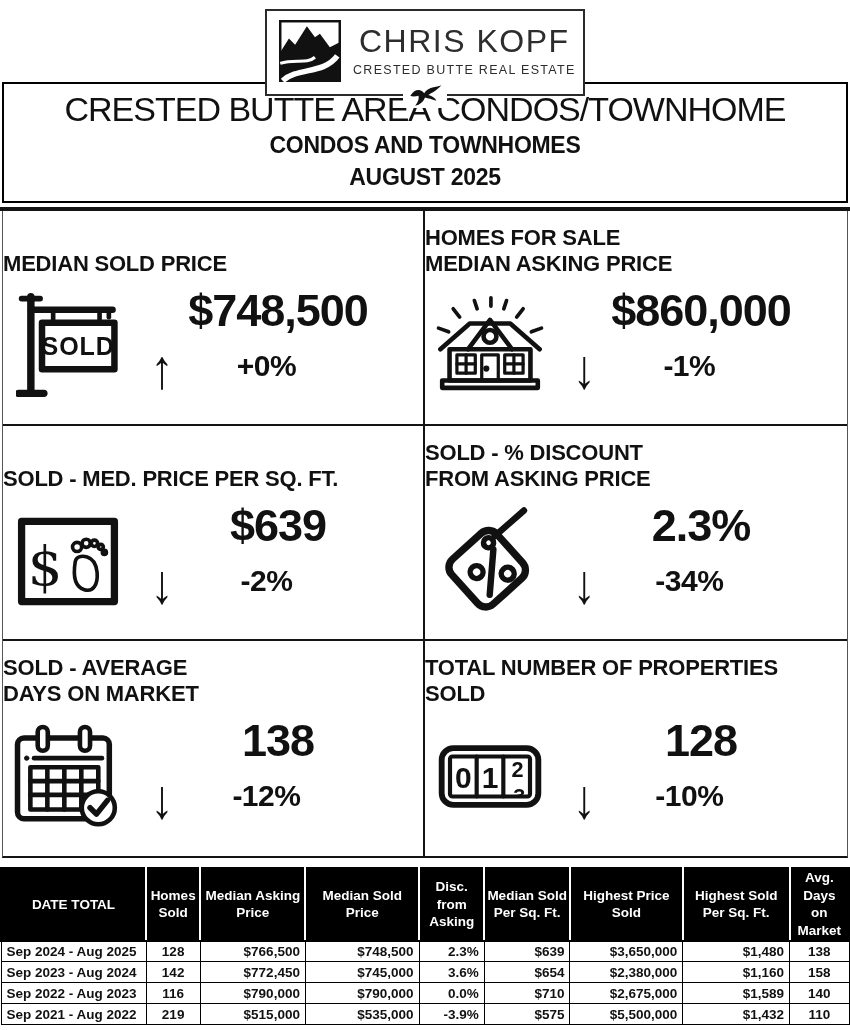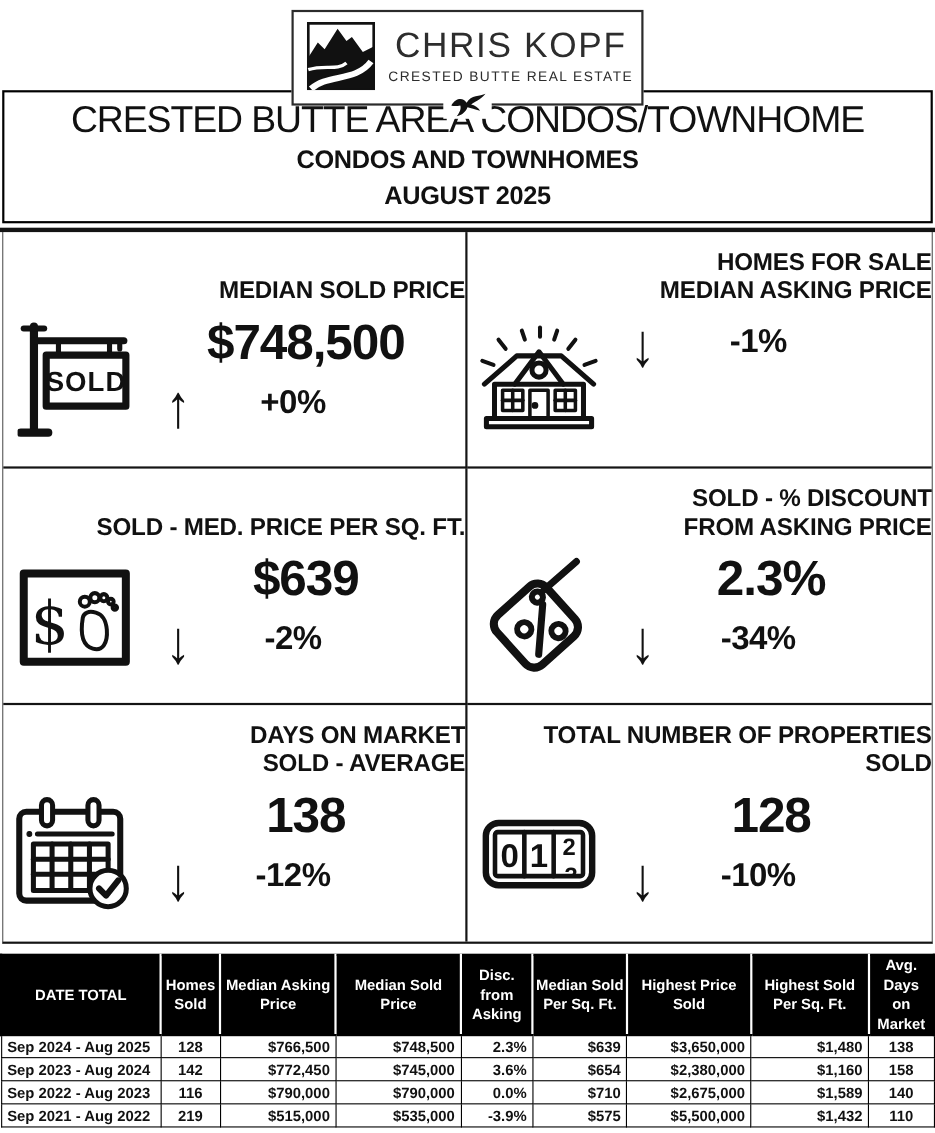--- a/index.html
+++ b/index.html
@@ -34,21 +34,21 @@
 
   
   .stats-grid {
     display:grid; grid-template-columns:1fr 1fr; margin:0 2px;
     border-left:1px solid #555; border-right:1px solid #555; border-bottom:2px solid #141414;
   }
   .panel { height:215px; padding-top:13px; }
   .panel.b-right { border-right:2px solid #141414; }
   .panel.b-bottom { border-bottom:2px solid #141414; }
   .panel-title {
-    min-height:53px; display:flex; flex-direction:column; justify-content:flex-end; align-items:flex-end;
+    min-height:53px; display:flex; flex-direction:column; justify-content:flex-end; align-items:flex-start;
     font-size:22px; font-weight:700; line-height:1.18; letter-spacing:-0.2px; text-align:center;
   }
   .panel-body { display:flex; margin-top:3px; }
   .icon-cell { width:130px; flex-shrink:0; height:132px; display:flex; align-items:center; justify-content:center; }
   .metrics { flex:1; }
   .metric-value { text-align:center; font-size:45px; font-weight:700; letter-spacing:-1px; margin-top:7px; line-height:1.05; }
   .trend { display:flex; align-items:flex-start; margin-top:6px; }
   .trend-arrow { width:20%; text-align:center; font-size:46px; font-weight:400; line-height:1;
                  transform:scaleY(1.2); transform-origin:top center; }
   .trend-change { width:52%; text-align:center; font-size:30px; font-weight:700; padding-top:8px; letter-spacing:-0.5px; }
@@ -164,20 +164,21 @@
             <line x1="26" y1="75" x2="46" y2="75"></line>
             <rect x="78" y="65" width="20" height="20"></rect>
             <line x1="88" y1="65" x2="88" y2="85"></line>
             <line x1="78" y1="75" x2="98" y2="75"></line>
             <rect x="53" y="65" width="18" height="28"></rect>
             <circle cx="58" cy="80" r="1.6" fill="#111"></circle>
           </g>
         </svg>
       </div>
       <div class="metrics">
+        <div class="metric-value">$860,000</div>
         <div class="trend">
           <div class="trend-arrow">↓</div>
           <div class="trend-change">-1%</div>
         </div>
       </div>
     </div>
   </div>
 
   <div class="panel b-right b-bottom">
     <div class="panel-title">
@@ -232,22 +233,22 @@
         <div class="trend">
           <div class="trend-arrow">↓</div>
           <div class="trend-change">-34%</div>
         </div>
       </div>
     </div>
   </div>
 
   <div class="panel b-right">
     <div class="panel-title">
+      <div>SOLD - AVERAGE</div>
       <div>DAYS ON MARKET</div>
-      <div>SOLD - AVERAGE</div>
     </div>
     <div class="panel-body">
       <div class="icon-cell">
         <svg viewBox="0 0 122 116" width="112" height="107">
           <g class="stroke">
             <rect x="6" y="16" width="100" height="88" rx="7" stroke-width="6"></rect>
             <rect x="28" y="4" width="11" height="26" rx="5.5" stroke-width="5" fill="#fff"></rect>
             <rect x="74" y="4" width="11" height="26" rx="5.5" stroke-width="5" fill="#fff"></rect>
             <circle cx="16" cy="38" r="2.4" fill="#111"></circle>
             <line x1="24" y1="38" x2="98" y2="38" stroke-width="5"></line>

